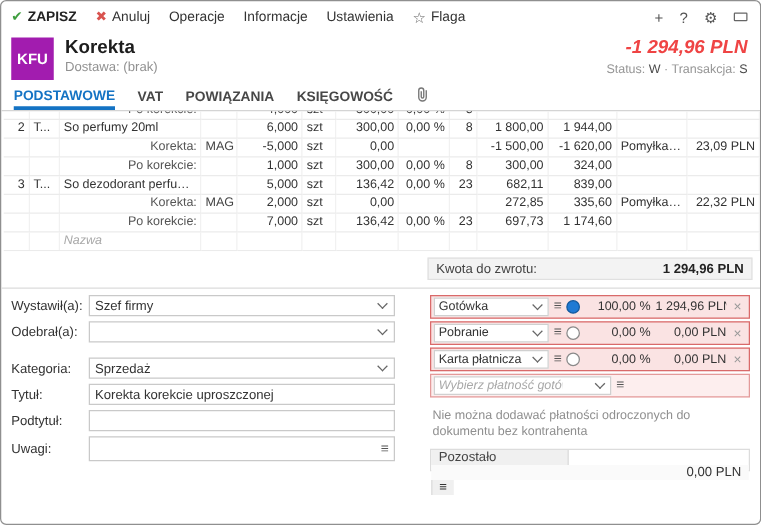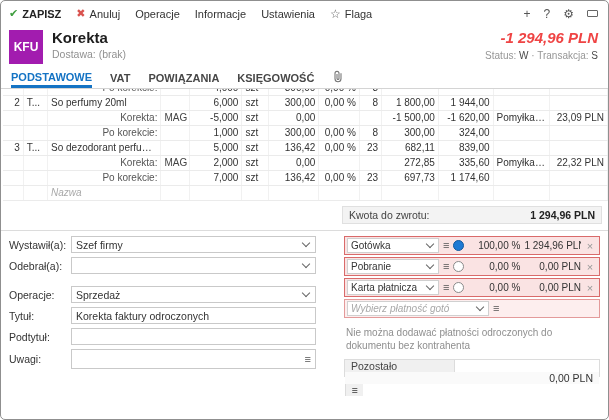--- a/index.html
+++ b/index.html
@@ -318,30 +318,30 @@
         </div>
         <div class="frow">
           <label>Odebrał(a):</label>
           <div class="field">
             <span class="val"></span>
             <span class="chev"></span>
           </div>
         </div>
         <div class="sp8"></div>
         <div class="frow">
-          <label>Operacje:</label>
+          <label>Kategoria:</label>
           <div class="field">
             <span class="val">Sprzedaż</span>
             <span class="chev"></span>
           </div>
         </div>
         <div class="frow">
           <label>Tytuł:</label>
           <div class="field">
-            <span class="val">Korekta faktury odroczonych</span>
+            <span class="val">Korekta korekcie uproszczonej</span>
           </div>
         </div>
         <div class="frow">
           <label>Podtytuł:</label>
           <div class="field">
             <span class="val"></span>
           </div>
         </div>
         <div class="frow">
           <label>Uwagi:</label>

